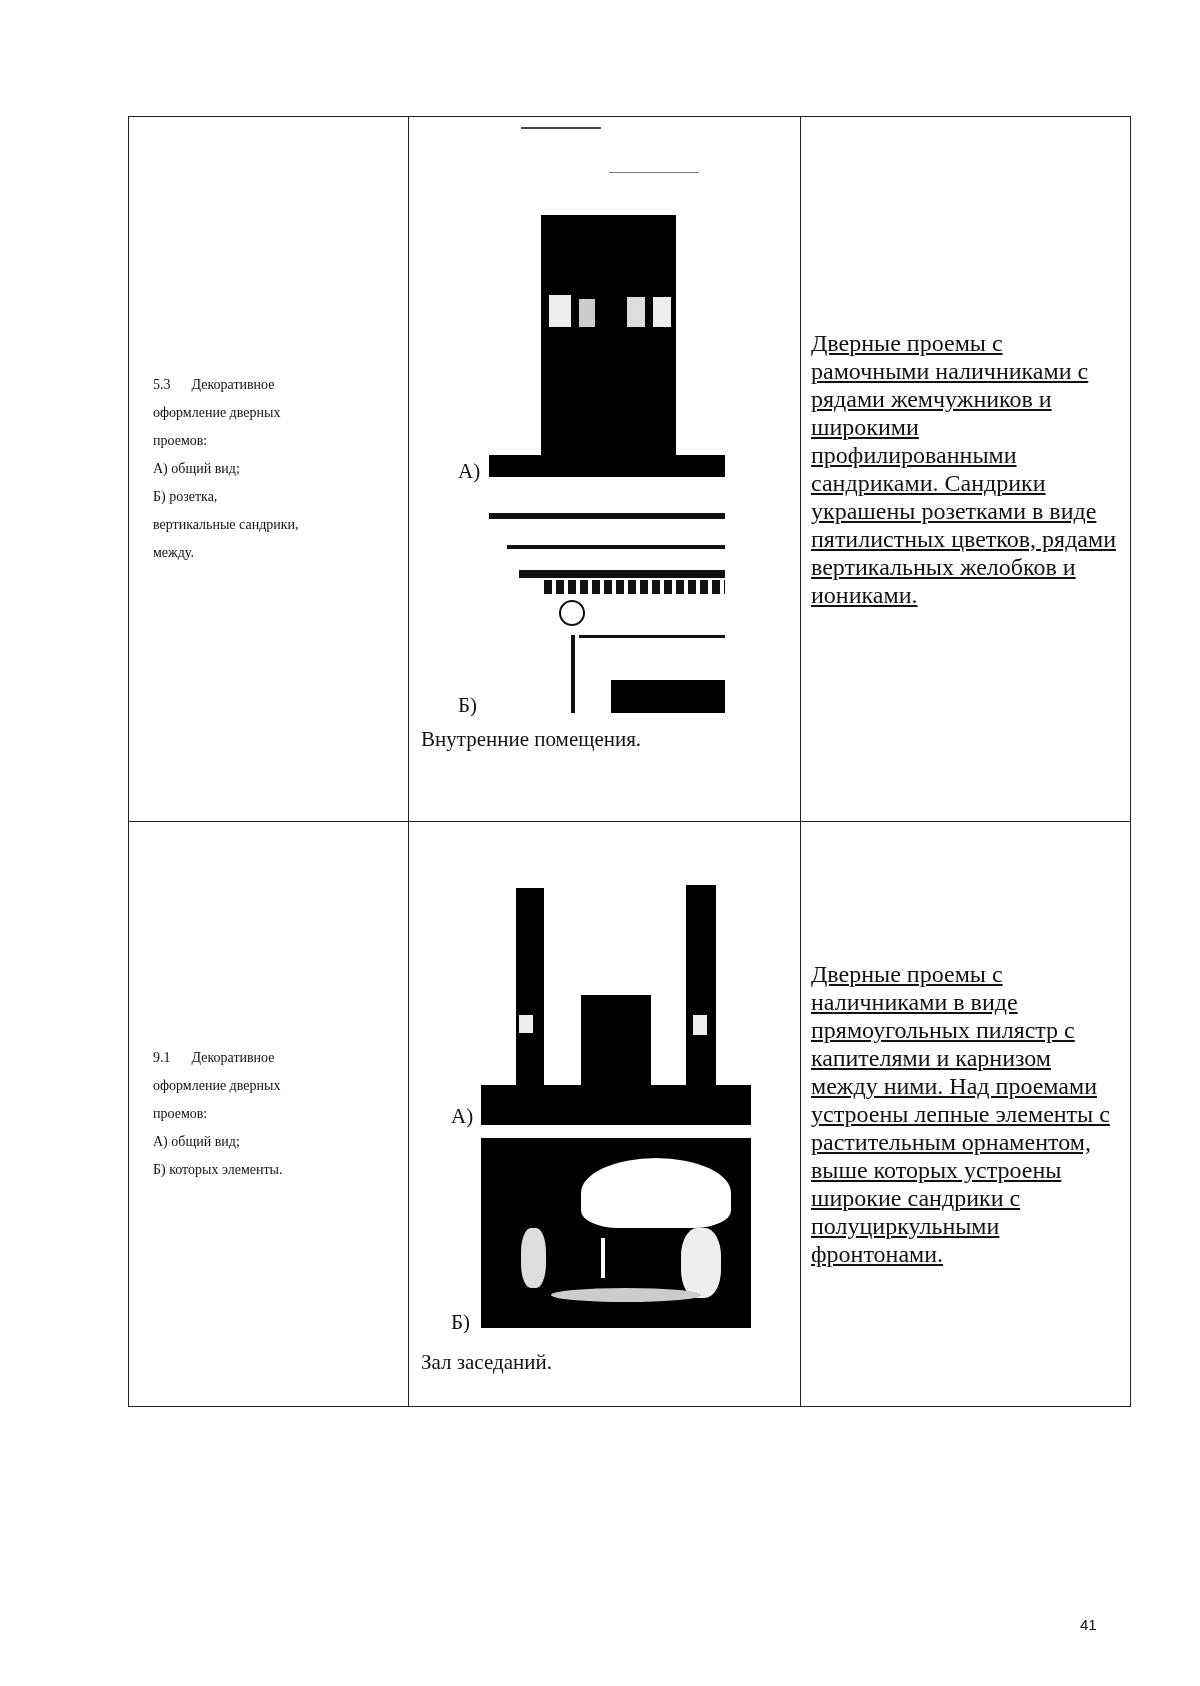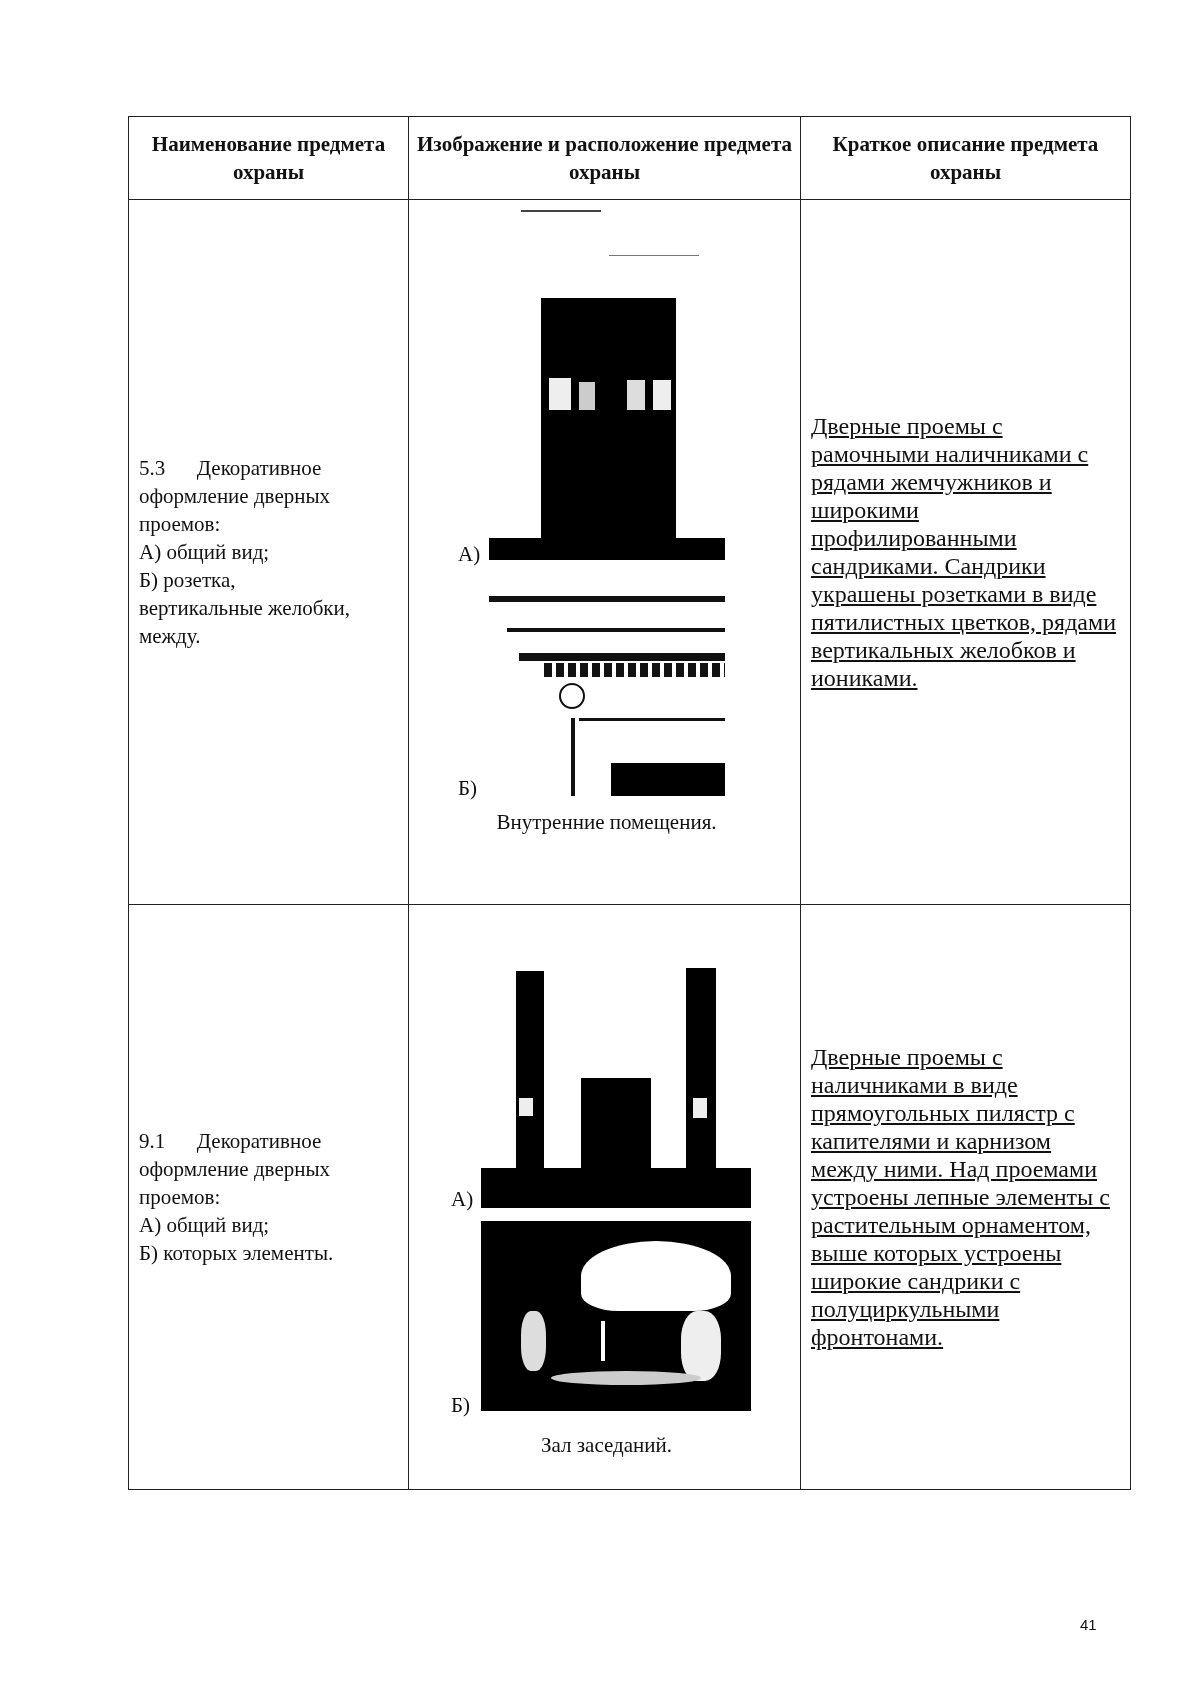--- a/index.html
+++ b/index.html
@@ -1,54 +1,49 @@
 <!DOCTYPE html>
 <html><head>
 <meta charset="utf-8">
 <style>
   html,body{margin:0;padding:0;background:#fff;}
   body{width:1200px;height:1686px;position:relative;overflow:hidden;font-family:"Liberation Serif","DejaVu Serif",serif;color:#111;}
   .tbl{position:absolute;left:128px;top:116px;width:1002px;border-collapse:collapse;table-layout:fixed;}
   .tbl td,.tbl th{border:1.5px solid #222;vertical-align:middle;padding:0;}
   .tbl th{height:82px;font-weight:bold;font-size:21px;line-height:28px;text-align:center;}
   .c1{width:280px;} .c2{width:392px;} .c3{width:330px;}
-  .name{font-size:21px;line-height:28px;padding:0 10px !important;}
+  .name{font-size:14px;line-height:28px;padding:0 24px !important;}
   .desc{font-size:24px;line-height:28px;padding:0 10px !important;text-decoration:underline;}
   .imgcell{position:relative;}
   .row1{height:705px;} .row2{height:585px;}
   .lbl{position:absolute;font-size:21px;}
   .photo{position:absolute;background:#000;overflow:hidden;}
-  .caption{position:absolute;left:4px;right:0;text-align:center;font-size:21px;}
+  .caption{position:absolute;left:12px;right:0;text-align:left;font-size:21px;}
   .pagenum{position:absolute;left:1080px;top:1616px;font-family:"Liberation Sans","DejaVu Sans",sans-serif;font-size:15px;}
   .pre{white-space:pre;}
 </style>
 </head>
 <body>
 
 <table class="tbl">
   <colgroup>
       <col class="c1">
       <col class="c2">
       <col class="c3">
     </colgroup>
   <tbody>
-      <tr>
-    <th>Наименование предмета охраны</th>
-    <th>Изображение и расположение предмета охраны</th>
-    <th>Краткое описание предмета охраны</th>
-  </tr>
 
   <tr class="row1">
     <td class="name">
       <div><span>5.3</span><span class="pre">      </span><span>Декоративное</span></div>
       <div>оформление дверных</div>
       <div>проемов:</div>
       <div>А) общий вид;</div>
       <div>Б) розетка,</div>
-      <div>вертикальные желобки,</div>
+      <div>вертикальные сандрики,</div>
       <div>между.</div>
     </td>
     <td class="imgcell">
 
       <div style="position:absolute;left:112px;top:10px;width:80px;height:2px;background:#444;"></div>
       <div style="position:absolute;left:200px;top:55px;width:90px;height:1px;background:#777;"></div>
 
       <div class="photo" style="left:80px;top:98px;width:236px;height:262px;background:#fff;">
         <div style="position:absolute;left:52px;top:0;width:135px;height:240px;background:#000;"></div>
         <div style="position:absolute;left:0;top:240px;width:236px;height:22px;background:#000;"></div>

